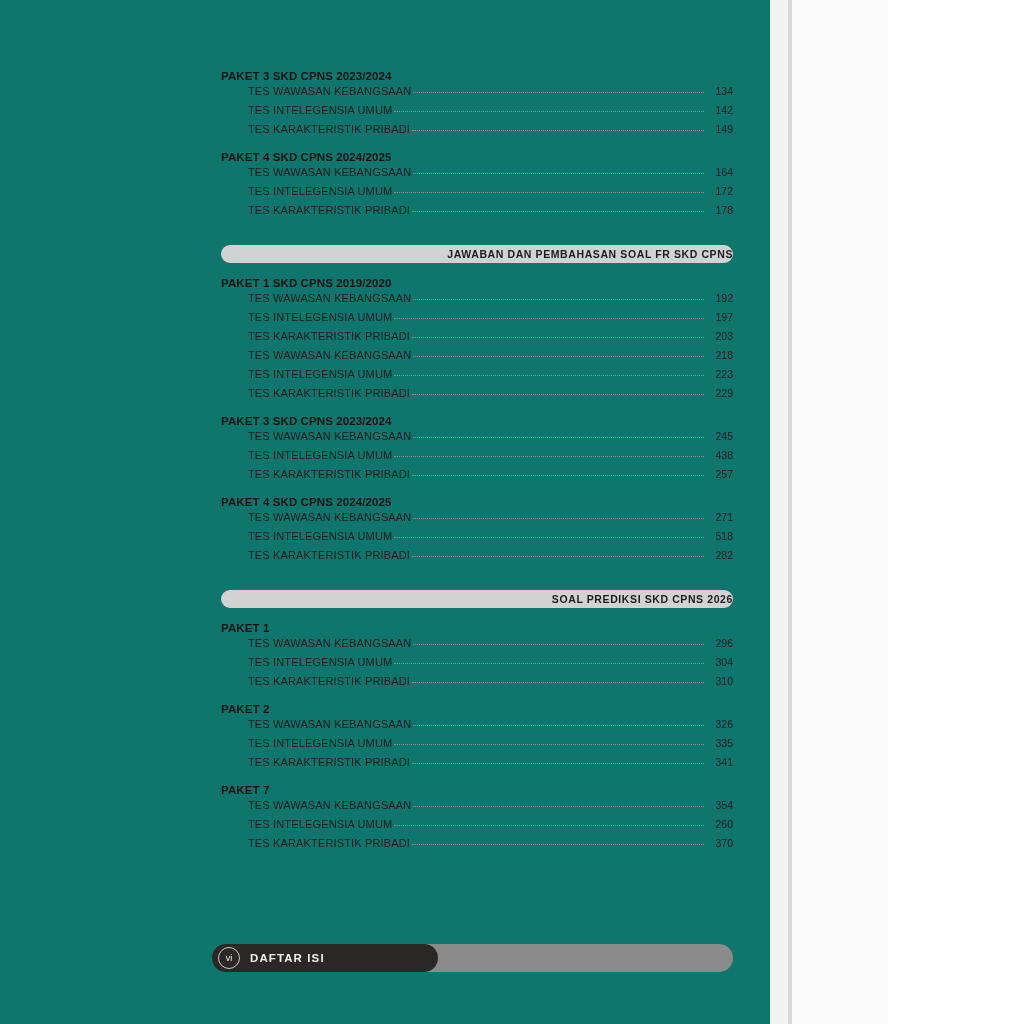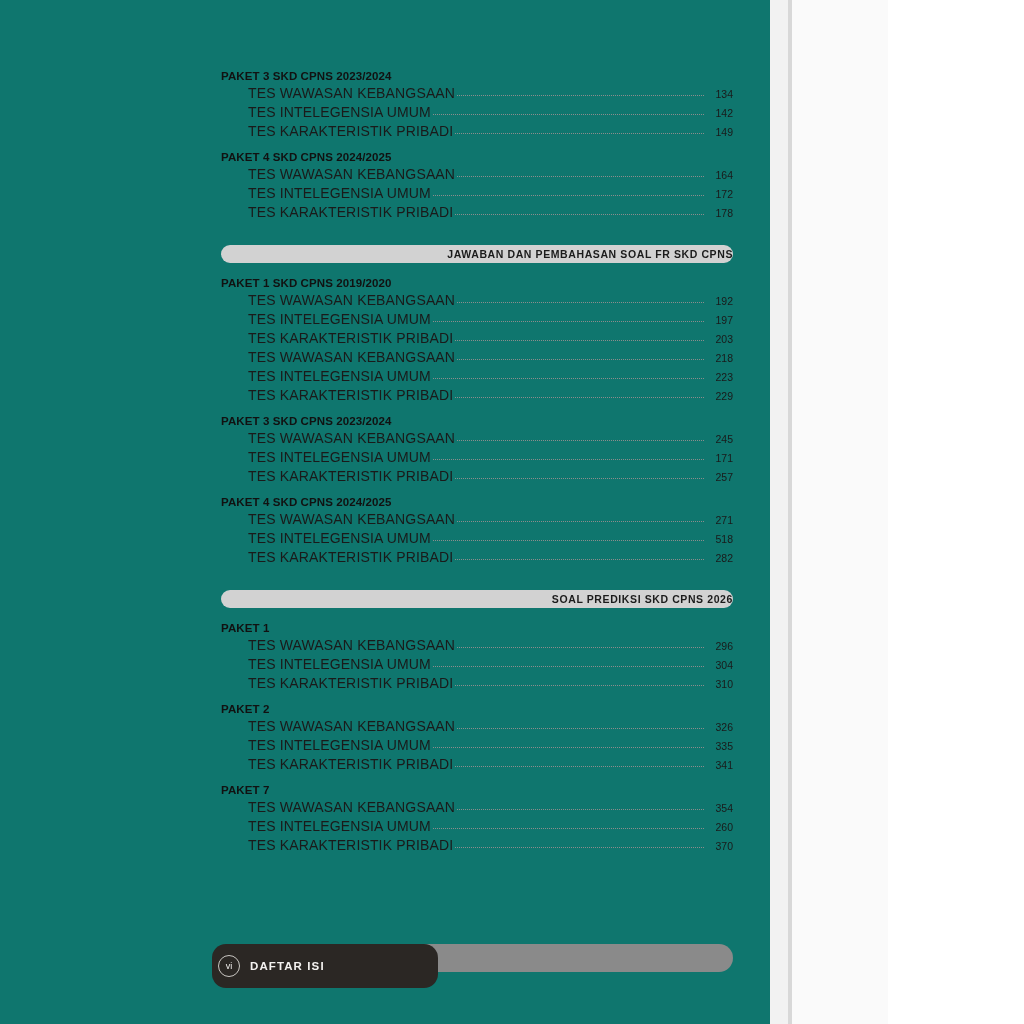--- a/index.html
+++ b/index.html
@@ -92,21 +92,21 @@
   }
 
   
   .entry {
     display: flex;
     align-items: baseline;
     padding-left: 27px;
     height: 19px;
   }
   .entry-label {
-    font-size: 14px;
+    font-size: 11px;
     color: #1a1a1a;
     white-space: nowrap;
     letter-spacing: 0.15px;
   }
   .dots {
     flex: 1 1 auto;
     margin: 0 3px 0 2px;
     position: relative;
     height: 10px;
     overflow: hidden;
@@ -142,21 +142,21 @@
     width: 341px;
     height: 28px;
     background: #8a8a8a;
     border-radius: 14px;
   }
   .footer-left {
     position: absolute;
     left: 0;
     top: 0;
     width: 226px;
-    height: 44px;
+    height: 28px;
     background: #2b2724;
     border-radius: 14px;
     display: flex;
     align-items: center;
   }
   .footer-badge {
     width: 20px;
     height: 20px;
     border-radius: 50%;
     border: 1px solid #c9c6c2;
@@ -267,21 +267,21 @@
         <div class="group">
           <div class="paket-title">PAKET 3 SKD CPNS 2023/2024</div>
           <div class="entry">
             <span class="entry-label">TES WAWASAN KEBANGSAAN</span>
             <span class="dots"></span>
             <span class="entry-page">245</span>
           </div>
           <div class="entry">
             <span class="entry-label">TES INTELEGENSIA UMUM</span>
             <span class="dots"></span>
-            <span class="entry-page">171</span>
+            <span class="entry-page">438</span>
           </div>
           <div class="entry">
             <span class="entry-label">TES KARAKTERISTIK PRIBADI</span>
             <span class="dots"></span>
             <span class="entry-page">257</span>
           </div>
         </div>
         <div class="group">
           <div class="paket-title">PAKET 4 SKD CPNS 2024/2025</div>
           <div class="entry">

